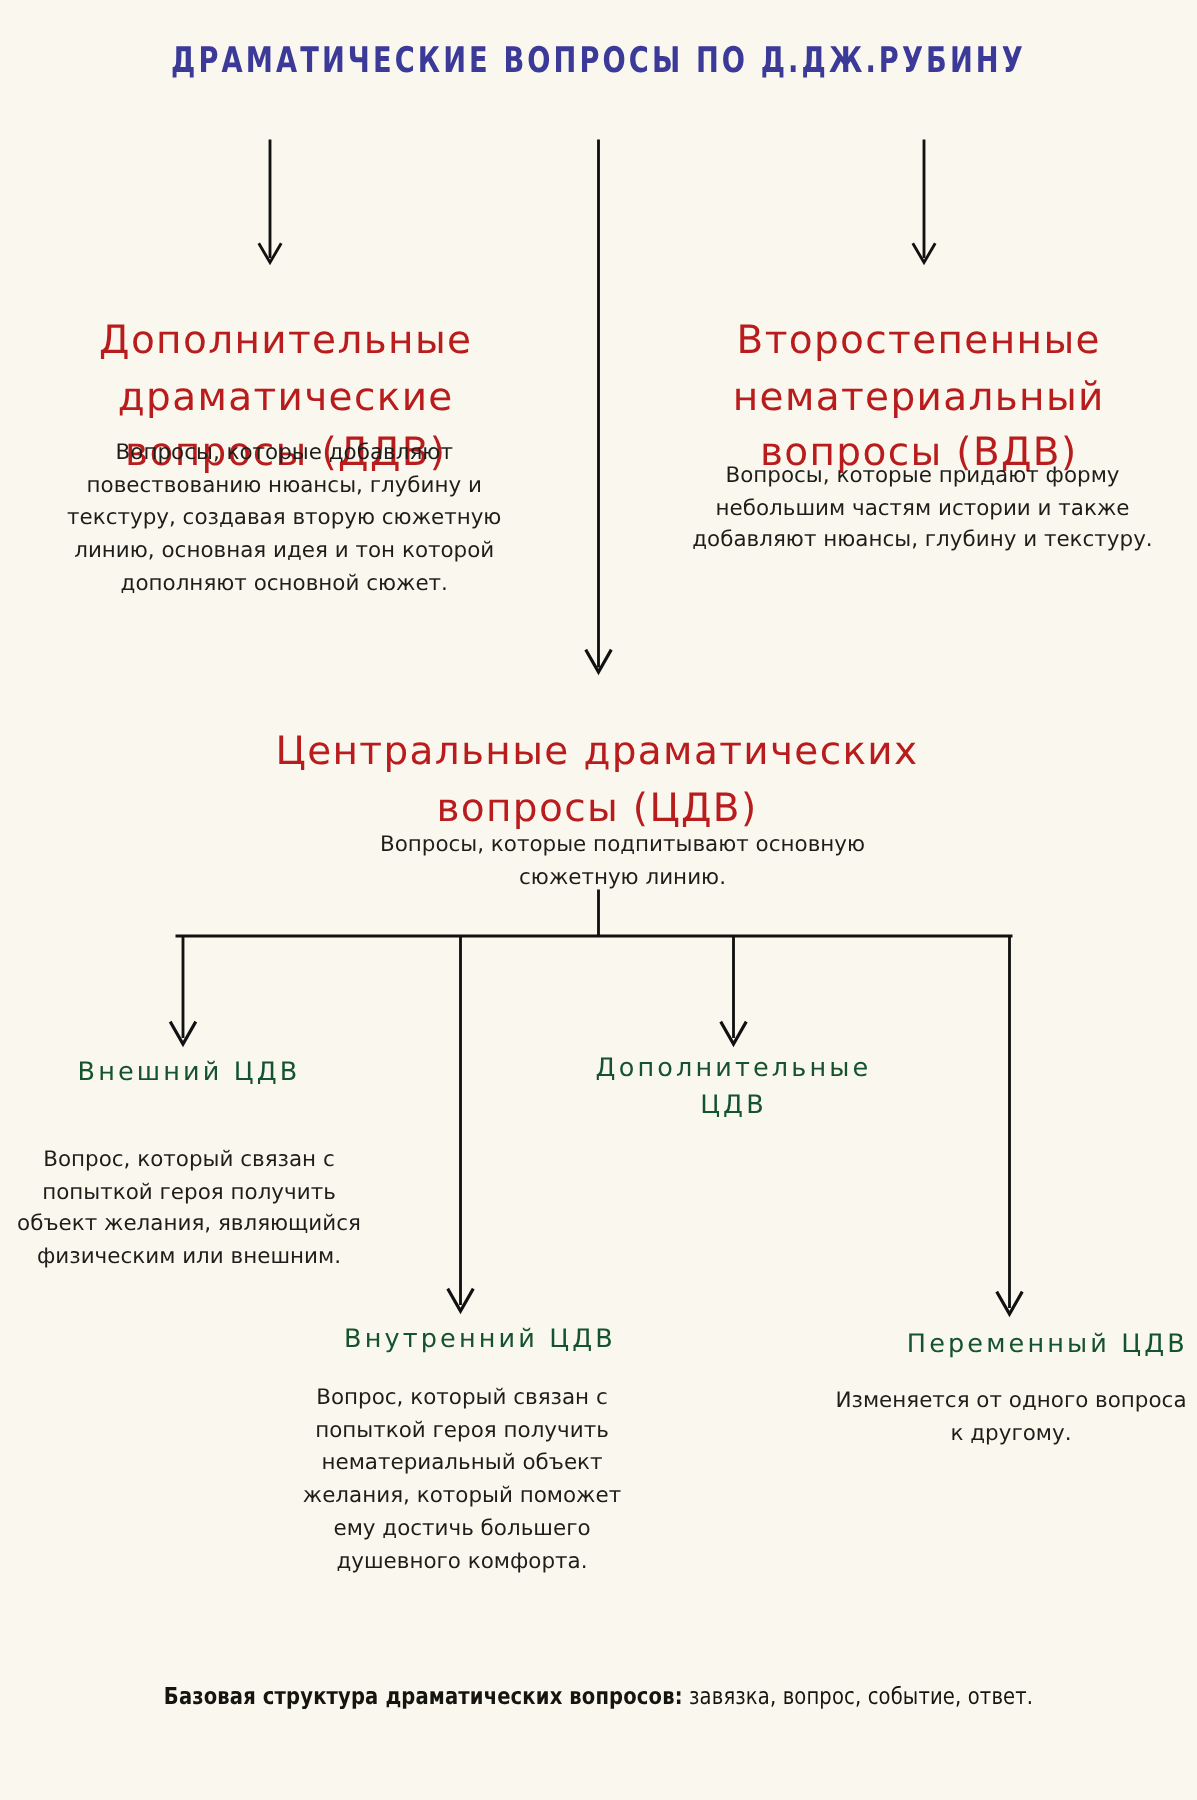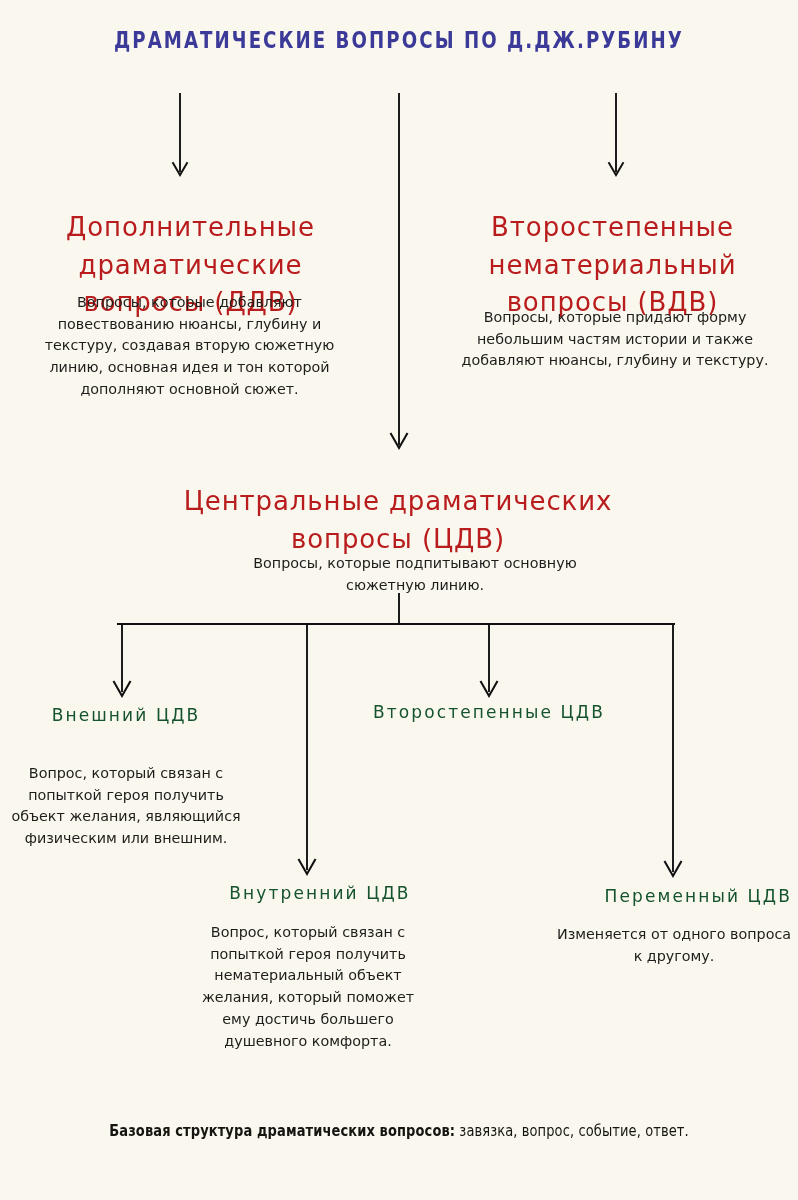--- a/index.html
+++ b/index.html
@@ -163,21 +163,21 @@
 
   <div class="node-head" id="head-vdv">Второстепенные нематериальный вопросы (ВДВ)</div>
   <div class="node-body" id="body-vdv">Вопросы, которые придают форму небольшим частям истории и также добавляют нюансы, глубину и текстуру.</div>
 
   <div class="node-head" id="head-cdv">Центральные драматических вопросы (ЦДВ)</div>
   <div class="node-body" id="body-cdv">Вопросы, которые подпитывают основную сюжетную линию.</div>
 
   <div class="node-head sub" id="head-ext">Внешний ЦДВ</div>
   <div class="node-body" id="body-ext">Вопрос, который связан с попыткой героя получить объект желания, являющийся физическим или внешним.</div>
 
-  <div class="node-head sub" id="head-retro">Второстепенные ЦДВ</div>
+  <div class="node-head sub" id="head-retro">Дополнительные ЦДВ</div>
 
   <div class="node-head sub" id="head-int">Внутренний ЦДВ</div>
   <div class="node-body" id="body-int">Вопрос, который связан с попыткой героя получить нематериальный объект желания, который поможет ему достичь большего душевного комфорта.</div>
 
   <div class="node-head sub" id="head-var">Переменный ЦДВ</div>
   <div class="node-body" id="body-var">Изменяется от одного вопроса к другому.</div>
 
   <div class="footer">
     <b>Базовая структура драматических вопросов:</b><span class="rest"> завязка, вопрос, событие, ответ.</span>
   </div>

